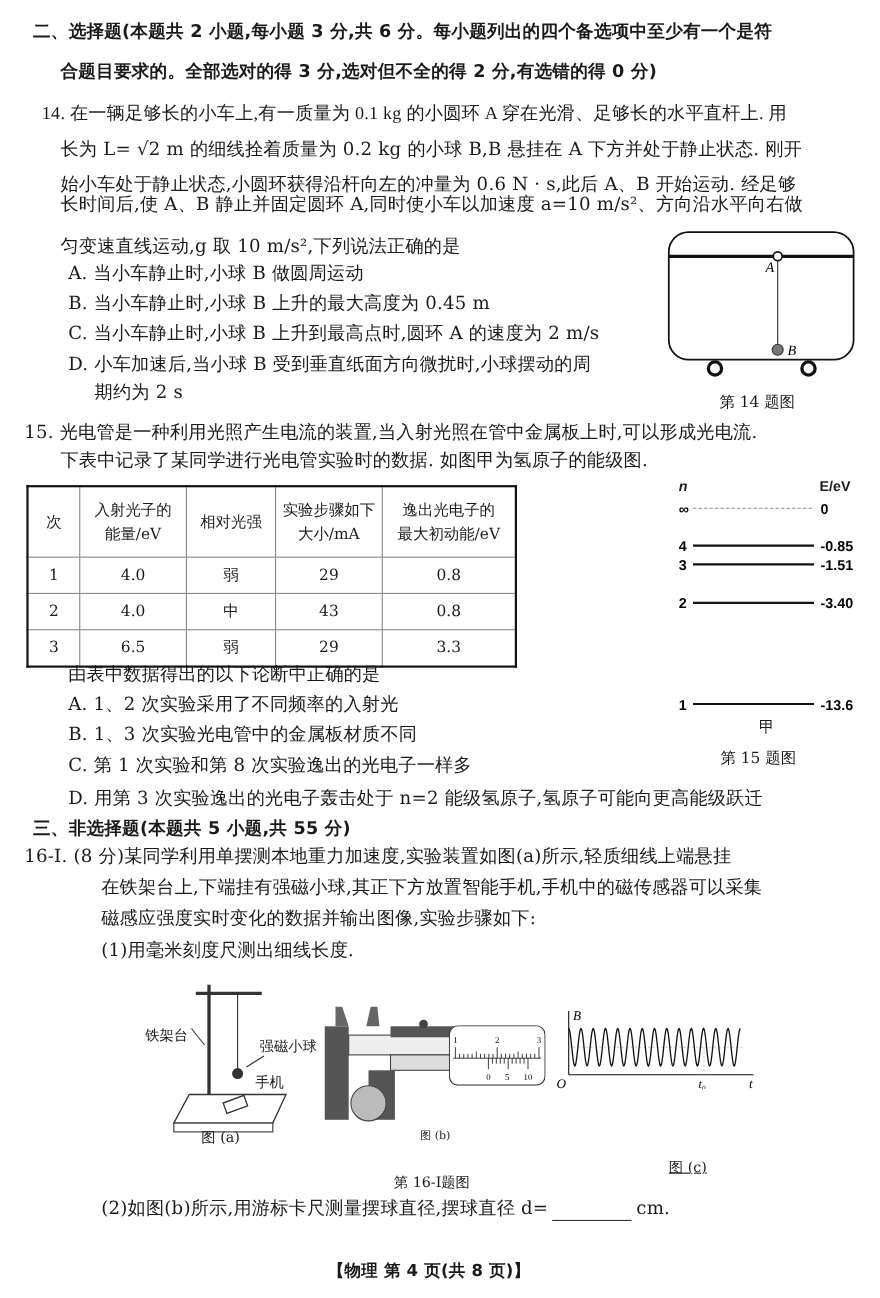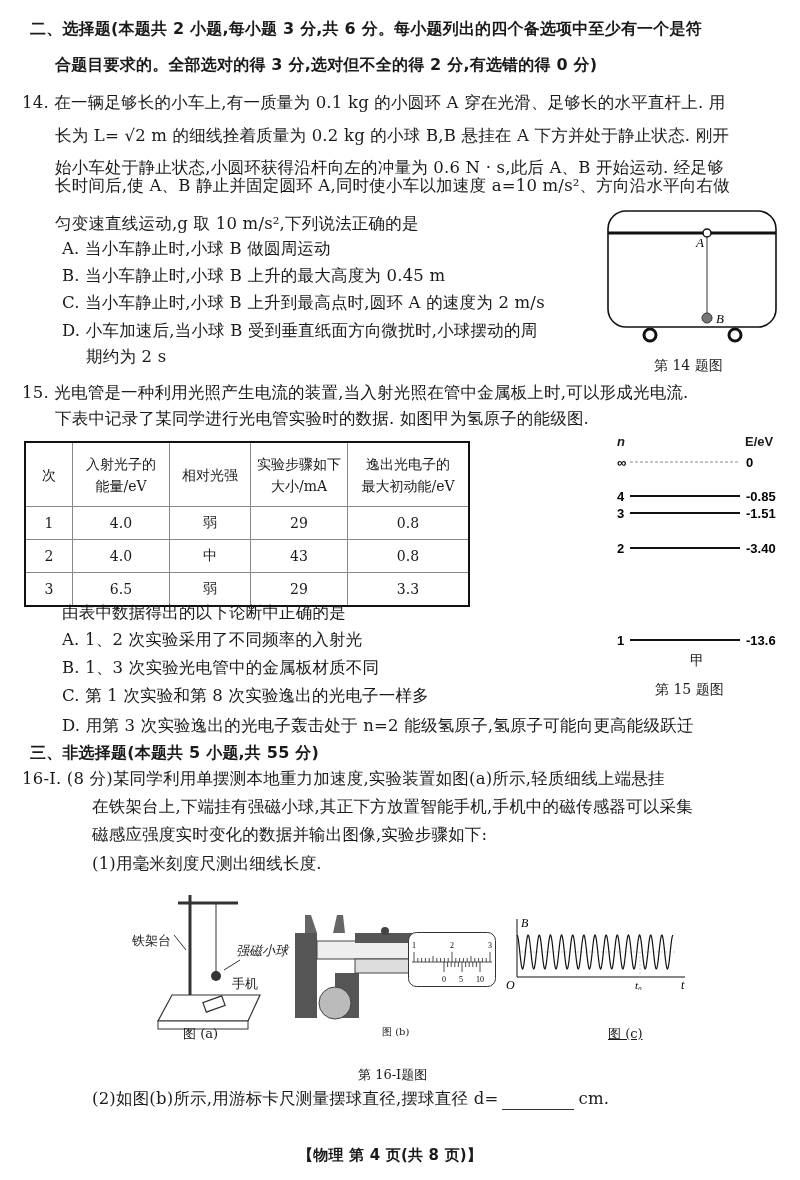--- a/index.html
+++ b/index.html
@@ -17,21 +17,21 @@
   .blank { display:inline-block; width:72px; border-bottom:1px solid #333; height:16px; vertical-align:bottom; margin:0 4px; }
   .lvl-label { position:absolute; font-family:"Liberation Sans","DejaVu Sans",sans-serif; font-size:13px; font-weight:bold; }
 </style>
 </head>
 <body>
 
 <div class="line bold" style="left:30px;top:18px;font-size:16px;">二、选择题(本题共 2 小题,每小题 3 分,共 6 分。每小题列出的四个备选项中至少有一个是符</div>
 <div class="line bold" style="left:55px;top:54px;font-size:16px;">合题目要求的。全部选对的得 3 分,选对但不全的得 2 分,有选错的得 0 分)</div>
 
 <div>
-  <div class="line" style="left:22px;top:92px;">14. 在一辆足够长的小车上,有一质量为 0.1 kg 的小圆环 A 穿在光滑、足够长的水平直杆上. 用</div>
+  <div class="line" style="left:38px;top:92px;font-family:Liberation Serif, serif;">14. 在一辆足够长的小车上,有一质量为 0.1 kg 的小圆环 A 穿在光滑、足够长的水平直杆上. 用</div>
   <div class="line" style="left:55px;top:125px;">长为 L= √2 m 的细线拴着质量为 0.2 kg 的小球 B,B 悬挂在 A 下方并处于静止状态. 刚开</div>
   <div class="line" style="left:55px;top:157px;">始小车处于静止状态,小圆环获得沿杆向左的冲量为 0.6 N · s,此后 A、B 开始运动. 经足够</div>
   <div class="line" style="left:55px;top:175px;">长时间后,使 A、B 静止并固定圆环 A,同时使小车以加速度 a=10 m/s²、方向沿水平向右做</div>
   <div class="line" style="left:55px;top:213px;">匀变速直线运动,g 取 10 m/s²,下列说法正确的是</div>
   <div class="line" style="left:62px;top:238px;">A. 当小车静止时,小球 B 做圆周运动</div>
   <div class="line" style="left:62px;top:265px;">B. 当小车静止时,小球 B 上升的最大高度为 0.45 m</div>
   <div class="line" style="left:62px;top:292px;">C. 当小车静止时,小球 B 上升到最高点时,圆环 A 的速度为 2 m/s</div>
   <div class="line" style="left:62px;top:320px;">D. 小车加速后,当小球 B 受到垂直纸面方向微扰时,小球摆动的周</div>
   <div class="line" style="left:86px;top:346px;">期约为 2 s</div>
 
@@ -130,21 +130,21 @@
     <line x1="58" y1="8" x2="118" y2="8" stroke="#333" stroke-width="3"></line>
     <line x1="96" y1="8" x2="96" y2="78" stroke="#333" stroke-width="1"></line>
     <circle cx="96" cy="81" r="5" fill="#333"></circle>
     <line x1="104" y1="75" x2="120" y2="65" stroke="#333" stroke-width="1"></line>
     <polygon points="52,100 140,100 128,126 38,126" fill="#fff" stroke="#333" stroke-width="1.2"></polygon>
     <rect x="38" y="126" width="90" height="8" fill="#fff" stroke="#333" stroke-width="1"></rect>
     <rect x="84" y="104" width="20" height="10" fill="#fff" stroke="#333" stroke-width="1.2" transform="rotate(-20 94 109)"></rect>
     <line x1="66" y1="55" x2="54" y2="40" stroke="#333" stroke-width="1"></line>
   </svg>
   <div class="cap" style="left:132px;top:932px;font-size:13px;">铁架台</div>
-  <div class="cap" style="left:236px;top:942px;font-size:13px;font-style:italic;">强磁小球</div>
+  <div class="cap" style="left:236px;top:942px;font-size:13px;">强磁小球</div>
   <div class="cap" style="left:232px;top:975px;font-size:13px;">手机</div>
   <div class="cap" style="left:183px;top:1025px;font-size:13px;">图 (a)</div>
 
   <svg class="abs" style="left:295px;top:915px;" width="200" height="110">
     <rect x="0" y="18" width="22" height="85" fill="#555"></rect>
     <polygon points="10,0 16,0 22,18 10,18" fill="#666"></polygon>
     <polygon points="42,0 48,0 50,18 38,18" fill="#666"></polygon>
     <rect x="22" y="26" width="120" height="18" fill="#eee" stroke="#444" stroke-width="1"></rect>
     <rect x="60" y="18" width="90" height="10" fill="#555"></rect>
     <rect x="60" y="44" width="90" height="14" fill="#ddd" stroke="#444" stroke-width="1"></rect>
@@ -201,19 +201,19 @@
       <line x1="12" y1="62" x2="180" y2="62" stroke="#111" stroke-width="1"></line>
       <line x1="12" y1="62" x2="12" y2="4" stroke="#111" stroke-width="1"></line>
       <line x1="12" y1="37" x2="170" y2="37" stroke="#aaa" stroke-width="0.6" stroke-dasharray="2,2"></line>
       <path d="M12,20.00L12.5,20.67L13,22.63L13.5,25.73L14,29.71L14.5,34.27L15,39.05L15.5,43.66L16,47.75L16.5,50.99L17,53.13L17.5,53.99L18,53.51L18.5,51.72L19,48.78L19.5,44.90L20,40.40L20.5,35.63L21,30.97L21.5,26.79L22,23.41L22.5,21.10L23,20.06L23.5,20.34L24,21.95L24.5,24.74L25,28.50L25.5,32.93L26,37.68L26.5,42.38L27,46.66L27.5,50.17L28,52.64L28.5,53.88L29,53.78L29.5,52.36L30,49.72L30.5,46.09L31,41.73L31.5,37.00L32,32.27L32.5,27.91L33,24.28L33.5,21.64L34,20.22L34.5,20.12L35,21.36L35.5,23.83L36,27.34L36.5,31.62L37,36.32L37.5,41.07L38,45.50L38.5,49.26L39,52.05L39.5,53.66L40,53.94L40.5,52.90L41,50.59L41.5,47.21L42,43.03L42.5,38.37L43,33.60L43.5,29.10L44,25.22L44.5,22.28L45,20.49L45.5,20.01L46,20.87L46.5,23.01L47,26.25L47.5,30.34L48,34.95L48.5,39.73L49,44.29L49.5,48.27L50,51.37L50.5,53.33L51,54.00L51.5,53.33L52,51.37L52.5,48.27L53,44.29L53.5,39.73L54,34.95L54.5,30.34L55,26.25L55.5,23.01L56,20.87L56.5,20.01L57,20.49L57.5,22.28L58,25.22L58.5,29.10L59,33.60L59.5,38.37L60,43.03L60.5,47.21L61,50.59L61.5,52.90L62,53.94L62.5,53.66L63,52.05L63.5,49.26L64,45.50L64.5,41.07L65,36.32L65.5,31.62L66,27.34L66.5,23.83L67,21.36L67.5,20.12L68,20.22L68.5,21.64L69,24.28L69.5,27.91L70,32.27L70.5,37.00L71,41.73L71.5,46.09L72,49.72L72.5,52.36L73,53.78L73.5,53.88L74,52.64L74.5,50.17L75,46.66L75.5,42.38L76,37.68L76.5,32.93L77,28.50L77.5,24.74L78,21.95L78.5,20.34L79,20.06L79.5,21.10L80,23.41L80.5,26.79L81,30.97L81.5,35.63L82,40.40L82.5,44.90L83,48.78L83.5,51.72L84,53.51L84.5,53.99L85,53.13L85.5,50.99L86,47.75L86.5,43.66L87,39.05L87.5,34.27L88,29.71L88.5,25.73L89,22.63L89.5,20.67L90,20.00L90.5,20.67L91,22.63L91.5,25.73L92,29.71L92.5,34.27L93,39.05L93.5,43.66L94,47.75L94.5,50.99L95,53.13L95.5,53.99L96,53.51L96.5,51.72L97,48.78L97.5,44.90L98,40.40L98.5,35.63L99,30.97L99.5,26.79L100,23.41L100.5,21.10L101,20.06L101.5,20.34L102,21.95L102.5,24.74L103,28.50L103.5,32.93L104,37.68L104.5,42.38L105,46.66L105.5,50.17L106,52.64L106.5,53.88L107,53.78L107.5,52.36L108,49.72L108.5,46.09L109,41.73L109.5,37.00L110,32.27L110.5,27.91L111,24.28L111.5,21.64L112,20.22L112.5,20.12L113,21.36L113.5,23.83L114,27.34L114.5,31.62L115,36.32L115.5,41.07L116,45.50L116.5,49.26L117,52.05L117.5,53.66L118,53.94L118.5,52.90L119,50.59L119.5,47.21L120,43.03L120.5,38.37L121,33.60L121.5,29.10L122,25.22L122.5,22.28L123,20.49L123.5,20.01L124,20.87L124.5,23.01L125,26.25L125.5,30.34L126,34.95L126.5,39.73L127,44.29L127.5,48.27L128,51.37L128.5,53.33L129,54.00L129.5,53.33L130,51.37L130.5,48.27L131,44.29L131.5,39.73L132,34.95L132.5,30.34L133,26.25L133.5,23.01L134,20.87L134.5,20.01L135,20.49L135.5,22.28L136,25.22L136.5,29.10L137,33.60L137.5,38.37L138,43.03L138.5,47.21L139,50.59L139.5,52.90L140,53.94L140.5,53.66L141,52.05L141.5,49.26L142,45.50L142.5,41.07L143,36.32L143.5,31.62L144,27.34L144.5,23.83L145,21.36L145.5,20.12L146,20.22L146.5,21.64L147,24.28L147.5,27.91L148,32.27L148.5,37.00L149,41.73L149.5,46.09L150,49.72L150.5,52.36L151,53.78L151.5,53.88L152,52.64L152.5,50.17L153,46.66L153.5,42.38L154,37.68L154.5,32.93L155,28.50L155.5,24.74L156,21.95L156.5,20.34L157,20.06L157.5,21.10L158,23.41L158.5,26.79L159,30.97L159.5,35.63L160,40.40L160.5,44.90L161,48.78L161.5,51.72L162,53.51L162.5,53.99L163,53.13L163.5,50.99L164,47.75L164.5,43.66L165,39.05L165.5,34.27L166,29.71L166.5,25.73L167,22.63L167.5,20.67L168,20.00" fill="none" stroke="#111" stroke-width="1.2"></path>
       <line x1="135" y1="37" x2="135" y2="62" stroke="#aaa" stroke-width="0.6" stroke-dasharray="2,2"></line>
       <text x="16" y="12" font-size="12" font-style="italic" font-family="Liberation Serif, serif">B</text>
       <text x="176" y="74" font-size="12" font-style="italic" font-family="Liberation Serif, serif">t</text>
       <text x="1" y="74" font-size="12" font-style="italic" font-family="Liberation Serif, serif">O</text>
       <text x="130" y="74" font-size="11" font-style="italic" font-family="Liberation Serif, serif">t₀</text>
     </svg>
-  <div class="cap" style="left:608px;top:1025px;font-size:13px;text-decoration:underline;">图 (c)</div>
+  <div class="cap" style="left:608px;top:1052px;font-size:13px;text-decoration:underline;">图 (c)</div>
 
   <div class="cap" style="left:358px;top:1066px;font-size:13px;">第 16-Ⅰ题图</div>
   <div class="line" style="left:92px;top:1088px;"><span>(2)如图(b)所示,用游标卡尺测量摆球直径,摆球直径 d=</span><span class="blank"></span><span>cm.</span></div>
 </div>
 
 <div class="line bold" style="left:298px;top:1144px;font-size:15px;">【物理   第 4 页(共 8 页)】</div>
 
 </body></html>

